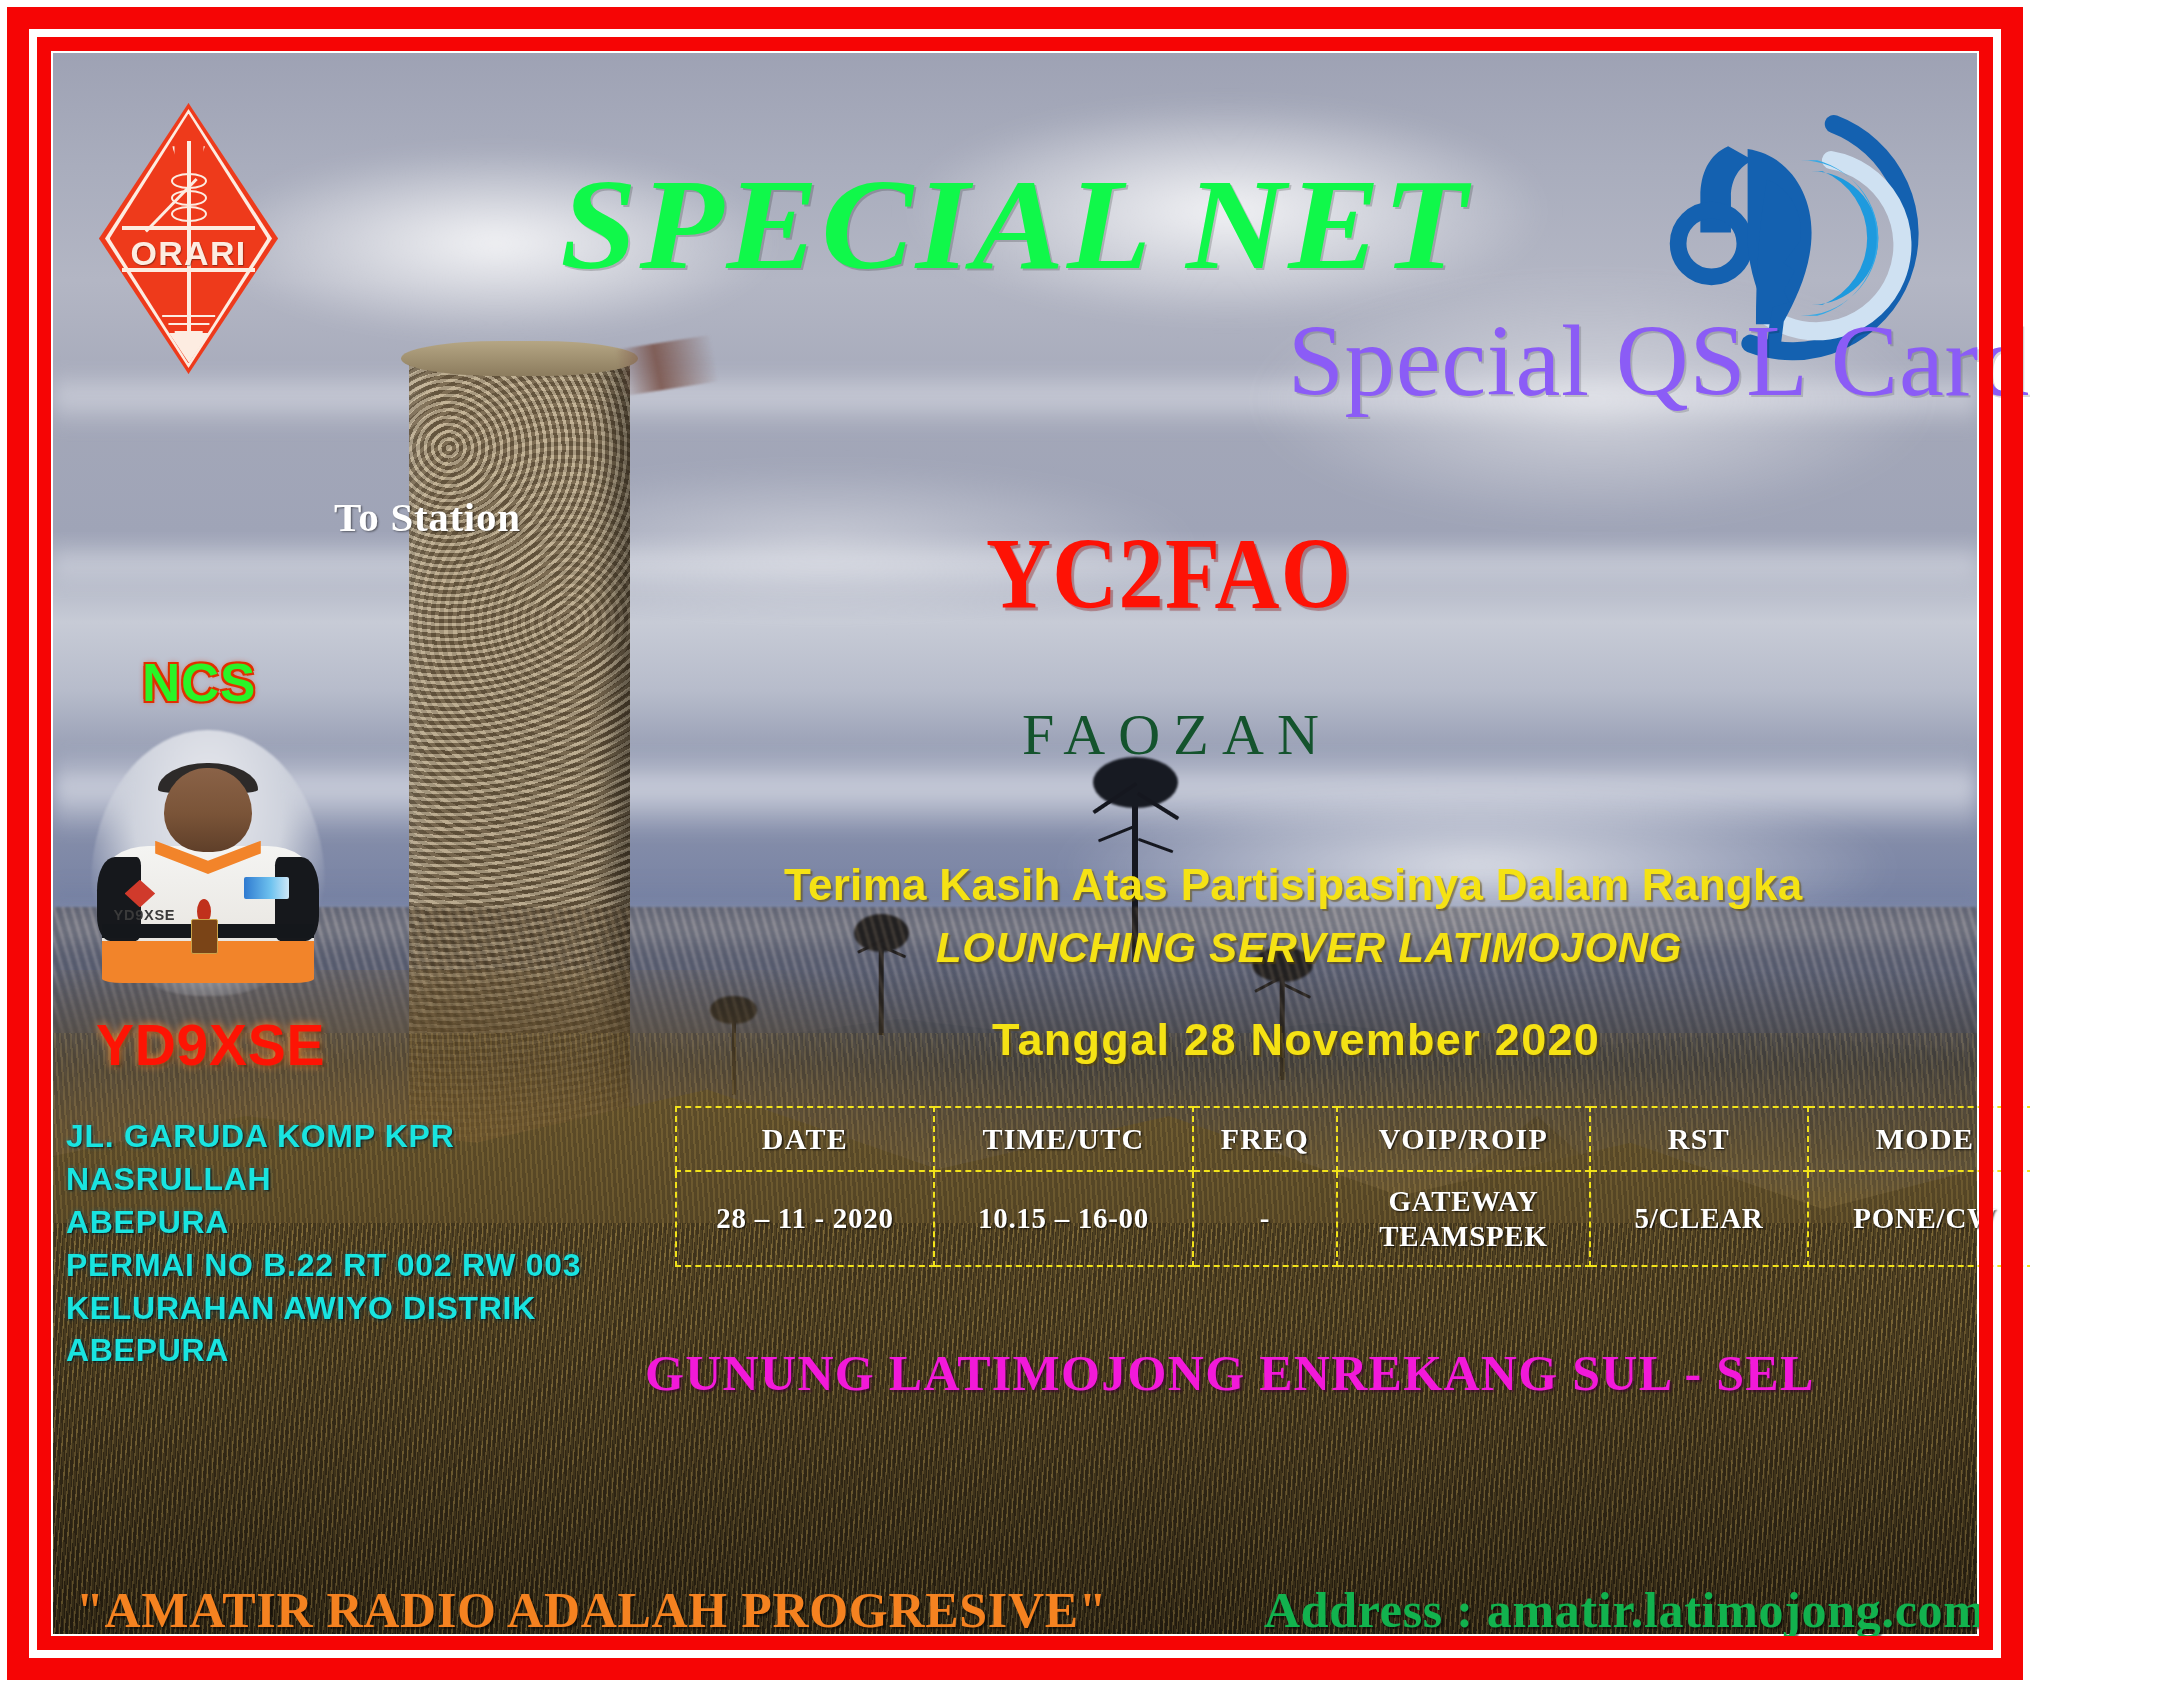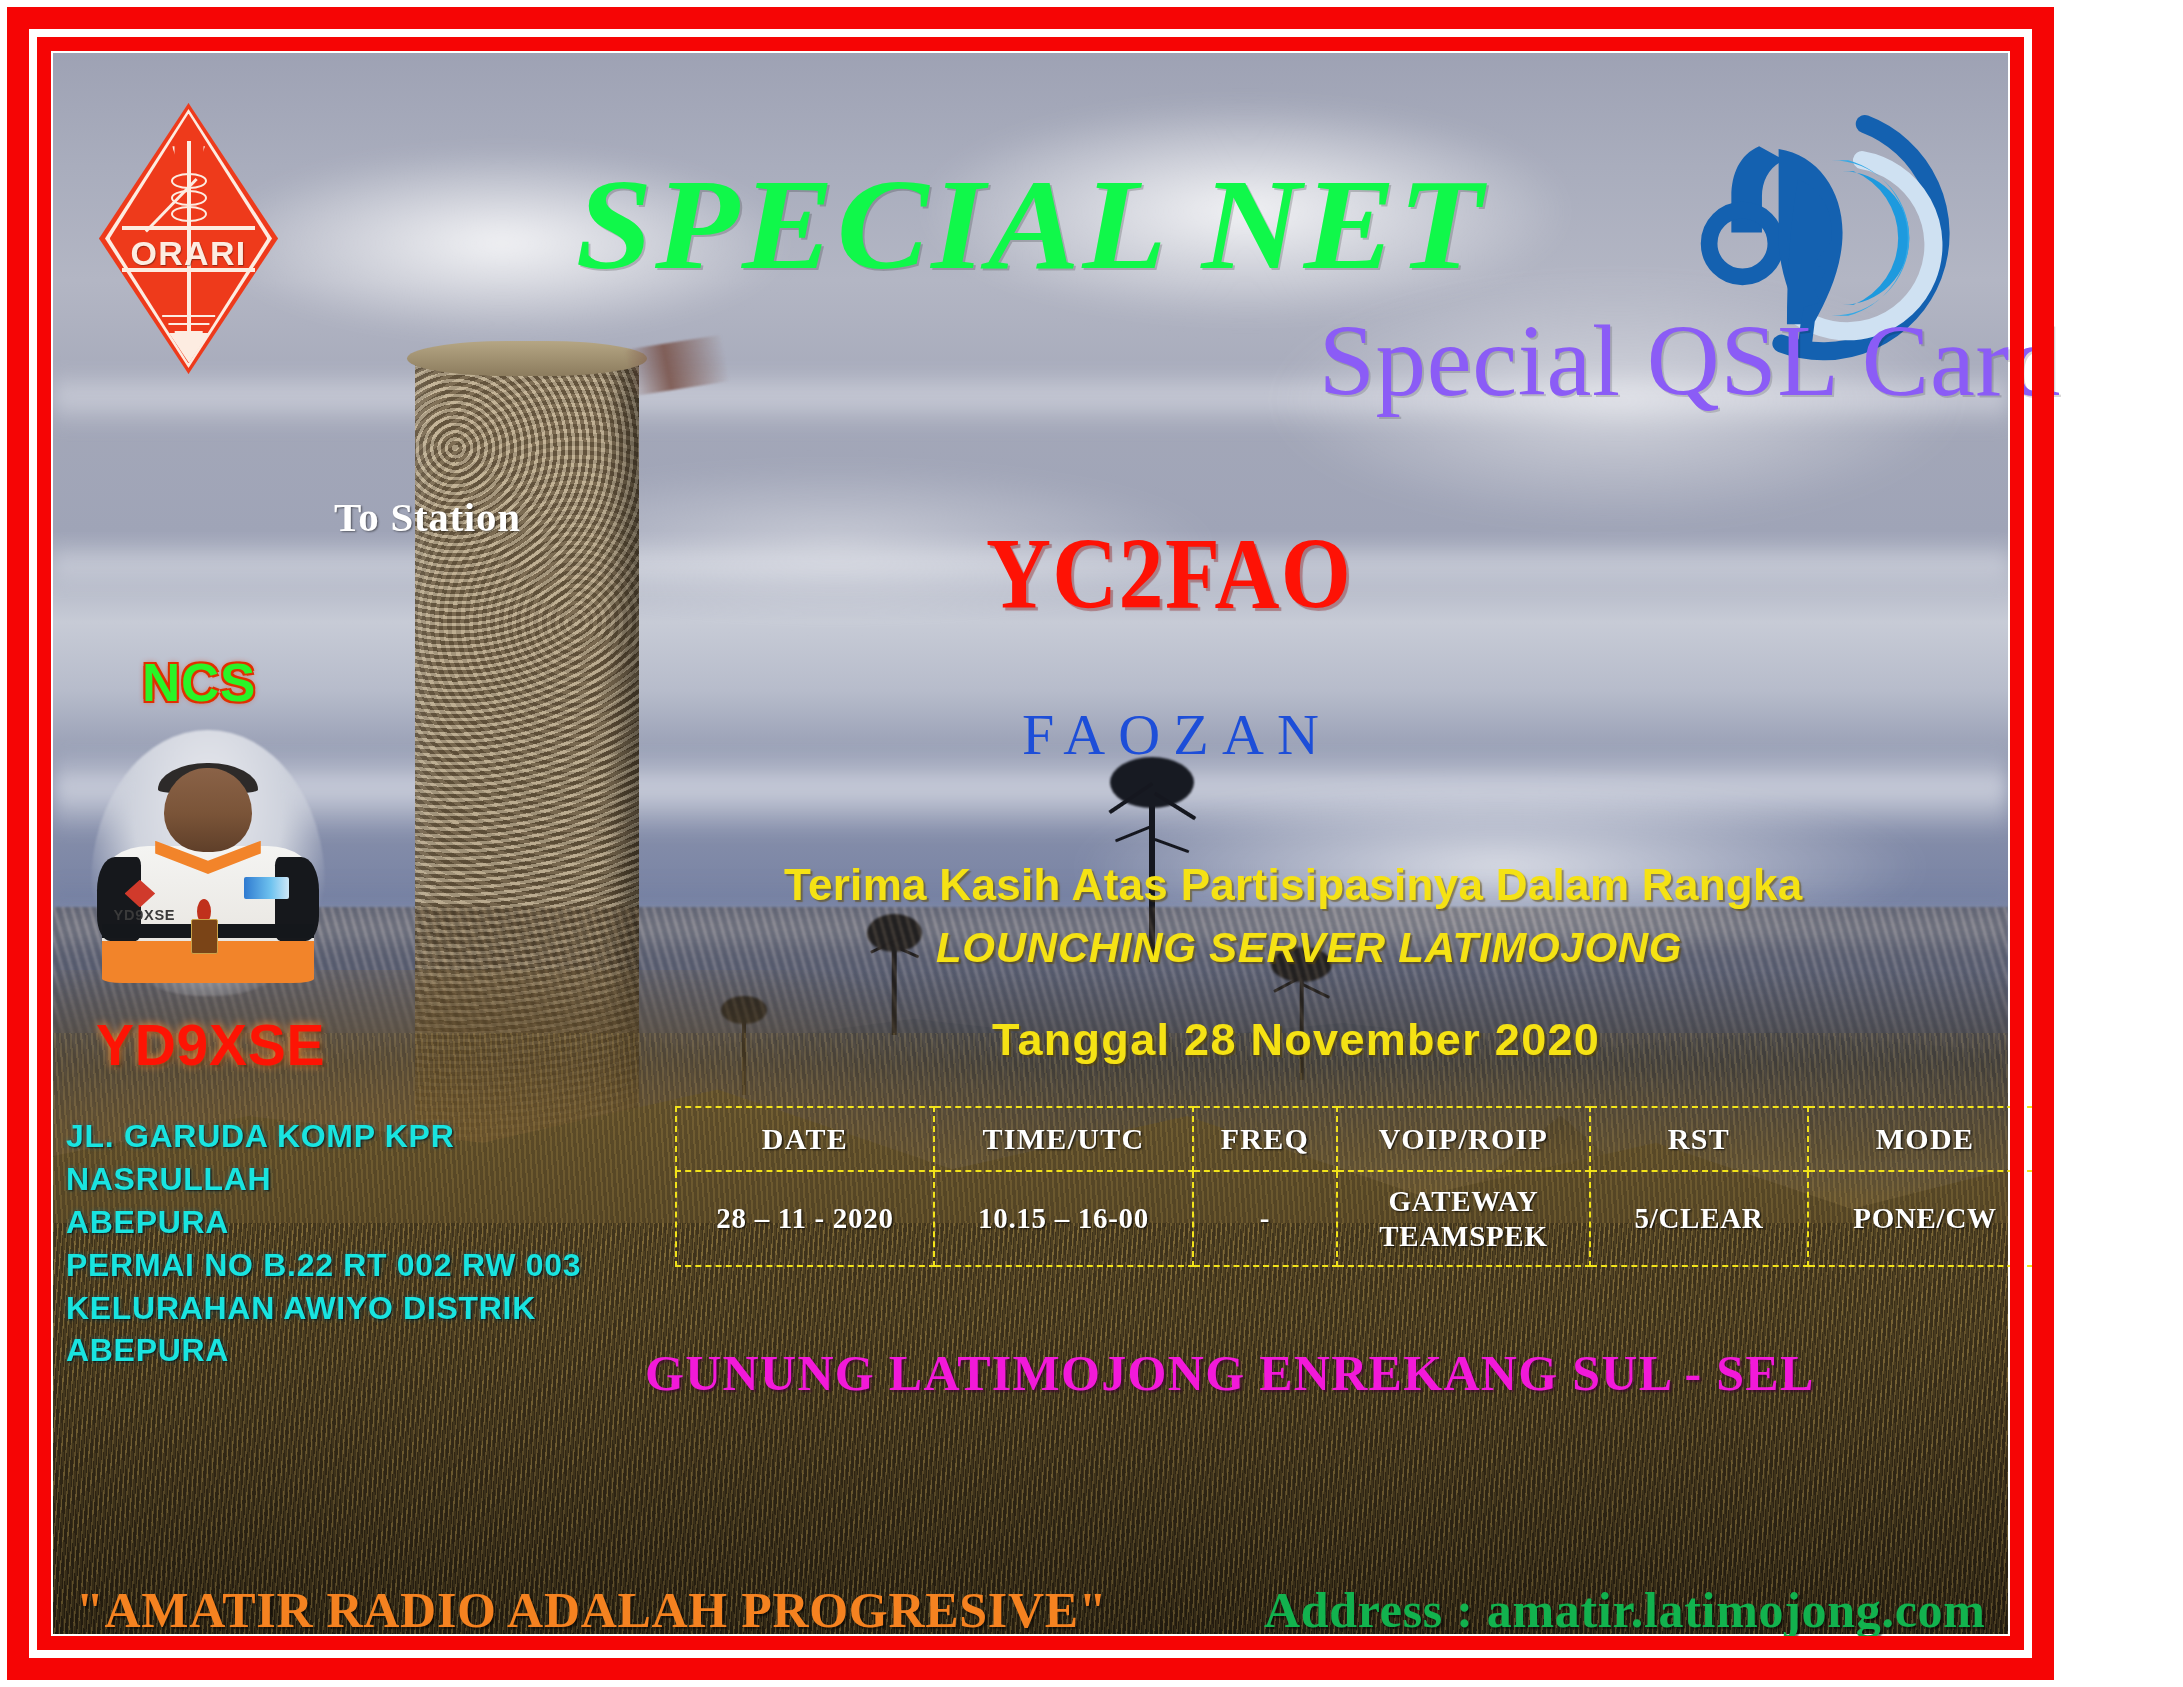--- a/index.html
+++ b/index.html
@@ -3,21 +3,20 @@
 <meta charset="utf-8">
 <style>
   html,body{margin:0;padding:0;background:#ffffff;}
   body{font-family:"Liberation Sans",sans-serif;}
 
   .card{
     position:relative;
     width:2030px;height:1687px;
     background:#ffffff;
     overflow:hidden;
-    padding-left:31px;
   }
 
   
   .frame-outer{
     position:absolute;inset:6.6px;
     border:22.5px solid #f60505;
     box-sizing:border-box;
   }
   .frame-inner{
     position:absolute;inset:37px;
@@ -269,21 +268,21 @@
     position:absolute;left:986px;top:516px;
     font-family:"Liberation Serif",serif;
     font-weight:bold;font-size:90px;
     color:#fe1205;letter-spacing:1.3px;
     transform:scaleY(1.12);transform-origin:left top;
     text-shadow:2.6px 2.6px 0.7px rgba(130,0,0,.35);
   }
   .t-name{
     position:absolute;left:1022px;top:701px;
     font-family:"Liberation Serif",serif;
-    font-weight:normal;font-size:58px;color:#1d4ed8;
+    font-weight:normal;font-size:58px;color:#14532d;
     letter-spacing:13.2px;
   }
   .t-thanks{
     position:absolute;left:784px;top:860px;
     font-family:"Liberation Sans",sans-serif;
     font-weight:bold;font-size:44px;color:#f5e214;
     letter-spacing:0.3px;
     text-shadow:2px 2px 1.3px rgba(90,70,0,.55);
   }
   .t-event{

